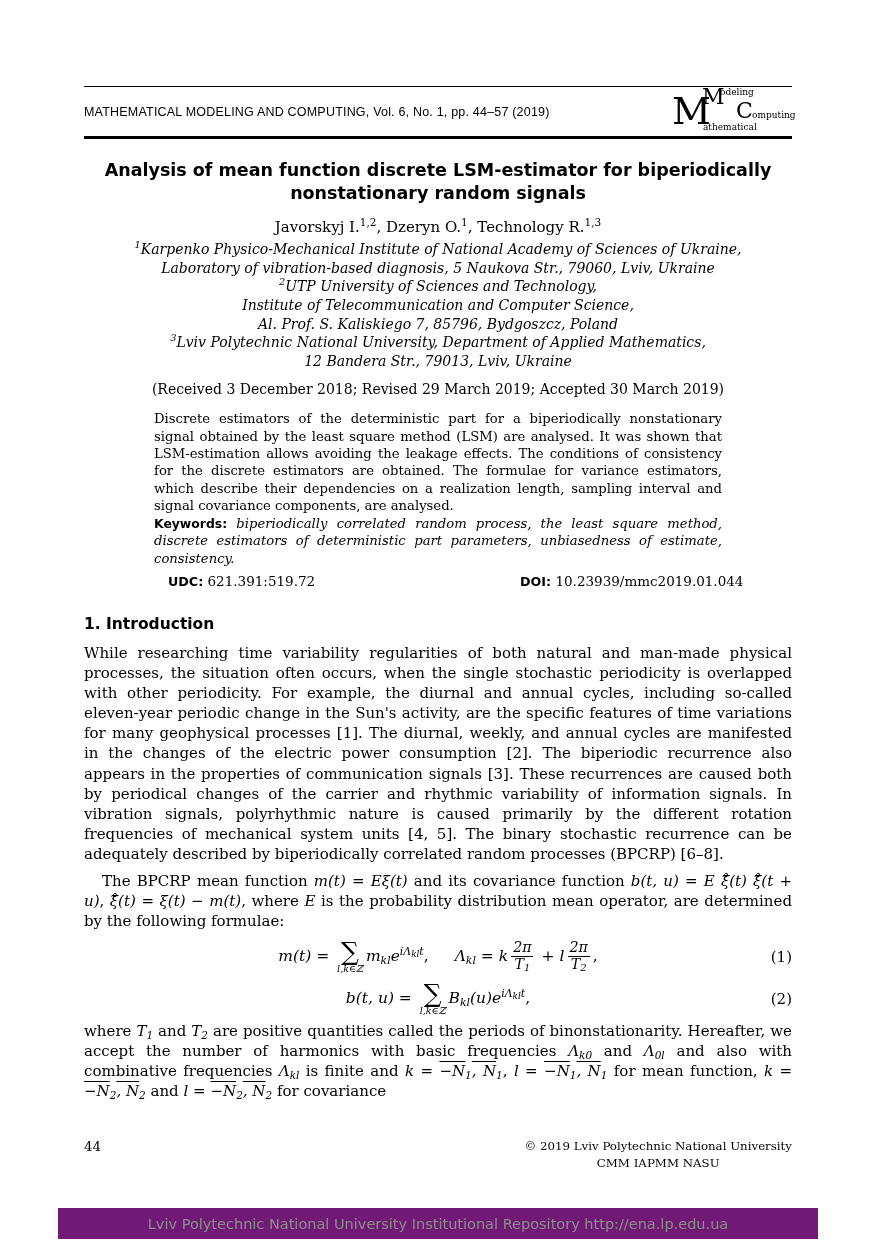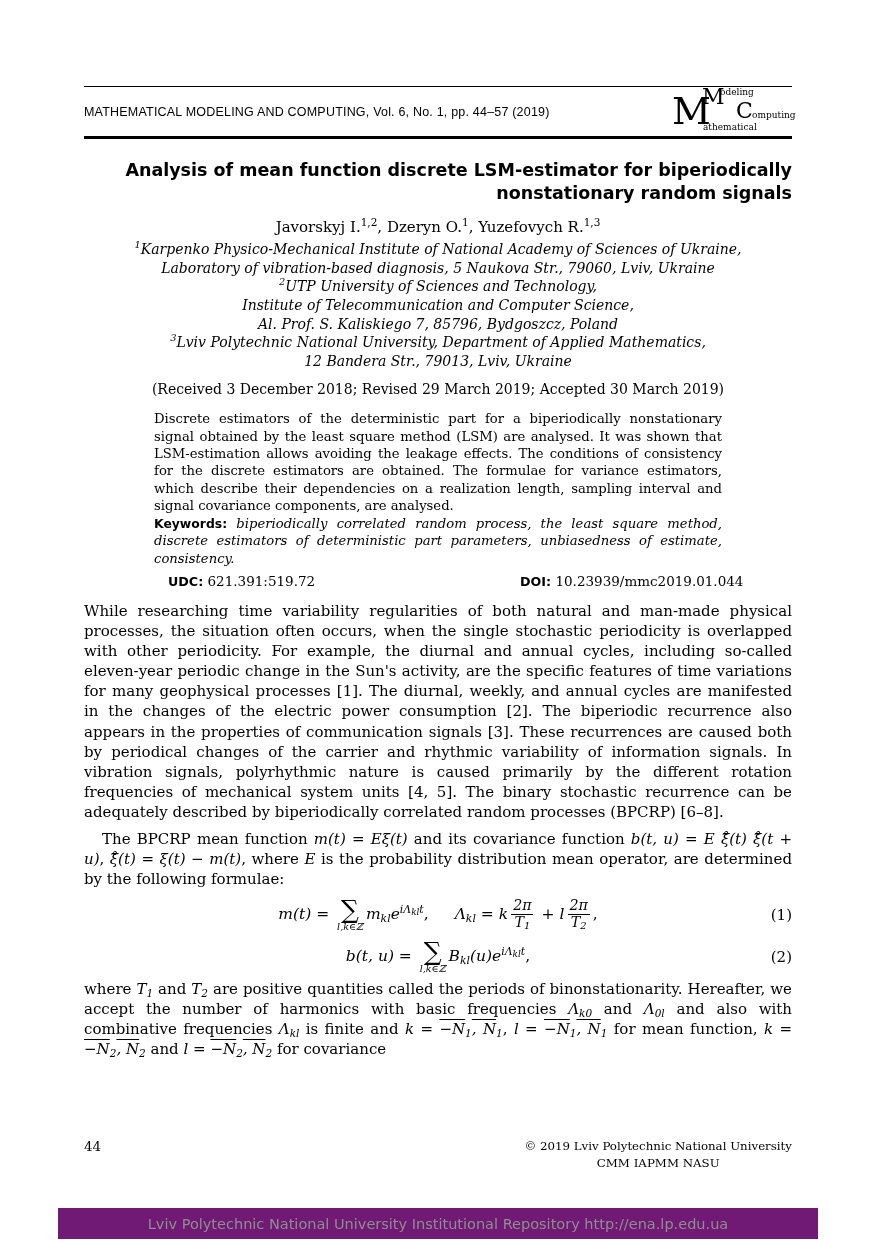--- a/index.html
+++ b/index.html
@@ -25,21 +25,21 @@
   .lg { position: absolute; font-family: "DejaVu Serif", serif; line-height: 1; }
   .lg-sm { position: absolute; font-size: 9px; line-height: 1; font-family: "DejaVu Serif", serif; }
   .lg.m1 { font-size: 22px; left: 30px; top: -2px; }
   .lg-sm.w1 { left: 48px; top: 0px; }
   .lg.c1 { font-size: 22px; left: 64px; top: 12px; }
   .lg-sm.w2 { left: 80px; top: 23px; }
   .lg.m2 { font-size: 38px; left: 0px; top: 4px; }
   .lg-sm.w3 { left: 31px; top: 35px; }
 
   
-  .title { margin: 20px 0 0; text-align: right; font-family: "DejaVu Sans", "Liberation Sans", sans-serif; font-size: 17.5px; font-weight: bold; line-height: 1.32; }
+  .title { margin: 20px 0 0; text-align: center; font-family: "DejaVu Sans", "Liberation Sans", sans-serif; font-size: 17.5px; font-weight: bold; line-height: 1.32; }
   .tl { display: block; }
   .authors { margin-top: 13px; text-align: center; font-size: 15px; }
   .affiliations { margin-top: 4px; text-align: center; font-style: italic; font-size: 14px; line-height: 1.33; }
   .received { margin-top: 11px; text-align: center; font-size: 14px; }
 
   
   .abstract { margin: 13px 70px 0; text-align: justify; font-size: 13.2px; line-height: 1.31; }
   .keywords { margin: 1px 70px 0; text-align: justify; font-size: 13.2px; line-height: 1.31; }
   .kw-text { font-style: italic; }
   .label-sans { font-family: "DejaVu Sans", "Liberation Sans", sans-serif; font-weight: bold; font-size: 0.94em; }
@@ -98,21 +98,21 @@
       <span class="lg m2">M</span>
       <span class="lg-sm w3">athematical</span>
     </div>
   </div>
 
   <h1 class="title">
     <span class="tl">Analysis of mean function discrete LSM-estimator for biperiodically</span>
     <span class="tl">nonstationary random signals</span>
   </h1>
 
-  <div class="authors"><span>Javorskyj I.</span><span class="sup">1,2</span><span>, Dzeryn O.</span><span class="sup">1</span><span>, Yuzefovych R.</span><span class="sup">1,3</span></div>
+  <div class="authors"><span>Javorskyj I.</span><span class="sup">1,2</span><span>, Dzeryn O.</span><span class="sup">1</span><span>, Technology R.</span><span class="sup">1,3</span></div>
 
   <div class="affiliations">
     <div class="affil-line"><span class="sup">1</span><span>Karpenko Physico-Mechanical Institute of National Academy of Sciences of Ukraine,</span></div>
     <div class="affil-line"><span>Laboratory of vibration-based diagnosis, 5 Naukova Str., 79060, Lviv, Ukraine</span></div>
     <div class="affil-line"><span class="sup">2</span><span>UTP University of Sciences and Technology,</span></div>
     <div class="affil-line"><span>Institute of Telecommunication and Computer Science,</span></div>
     <div class="affil-line"><span>Al. Prof. S. Kaliskiego 7, 85796, Bydgoszcz, Poland</span></div>
     <div class="affil-line"><span class="sup">3</span><span>Lviv Polytechnic National University, Department of Applied Mathematics,</span></div>
     <div class="affil-line"><span>12 Bandera Str., 79013, Lviv, Ukraine</span></div>
   </div>
@@ -131,20 +131,21 @@
     <span>
       <span class="label-sans">UDC:</span>
       <span>621.391:519.72</span>
     </span>
     <span class="doi">
       <span class="label-sans">DOI:</span>
       <span>10.23939/mmc2019.01.044</span>
     </span>
   </div>
 
+  <h2 class="section-heading">1. Introduction</h2>
 
   <p class="body-par first-par">While researching time variability regularities of both natural and man-made physical processes, the situation often occurs, when the single stochastic periodicity is overlapped with other periodicity. For example, the diurnal and annual cycles, including so-called eleven-year periodic change in the Sun's activity, are the specific features of time variations for many geophysical processes [1]. The diurnal, weekly, and annual cycles are manifested in the changes of the electric power consumption [2]. The biperiodic recurrence also appears in the properties of communication signals [3]. These recurrences are caused both by periodical changes of the carrier and rhythmic variability of information signals. In vibration signals, polyrhythmic nature is caused primarily by the different rotation frequencies of mechanical system units [4, 5]. The binary stochastic recurrence can be adequately described by biperiodically correlated random processes (BPCRP) [6–8].</p>
 
   <p class="body-par after-par indent"><span>The BPCRP mean function </span><span class="mi">m(t) = Eξ(t)</span><span> and its covariance function </span><span class="mi">b(t, u) = E</span><span> </span><span class="mi">ξ̊(t)</span><span> </span><span class="mi">ξ̊(t + u)</span><span>, </span><span class="mi">ξ̊(t) = ξ(t) − m(t)</span><span>, where </span><span class="mi">E</span><span> is the probability distribution mean operator, are determined by the following formulae:</span></p>
 
   <div class="equation">
     <span class="eq-body"><span class="mi">m(t) = </span><span class="sum">
           <span class="sigma">∑</span>
           <span class="limits">l,k∈ℤ</span>
         </span><span class="mi">m</span><span class="msub">kl</span><span class="mi">e</span><sup class="exp"><span class="mi">iΛ</span><span class="msub2">kl</span><span class="mi">t</span></sup><span>,</span><span class="eq-gap"></span><span class="mi">Λ</span><span class="msub">kl</span><span> = </span><span class="mi">k</span><span class="frac">

